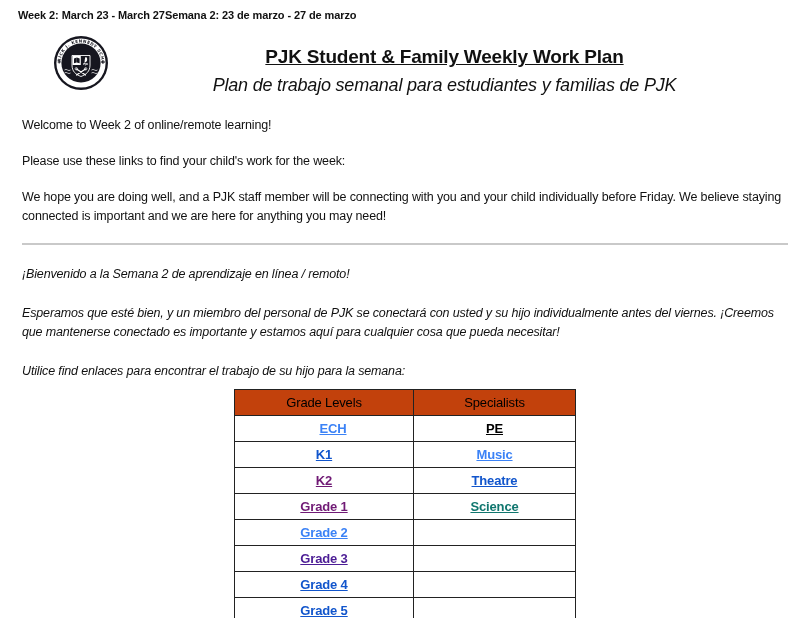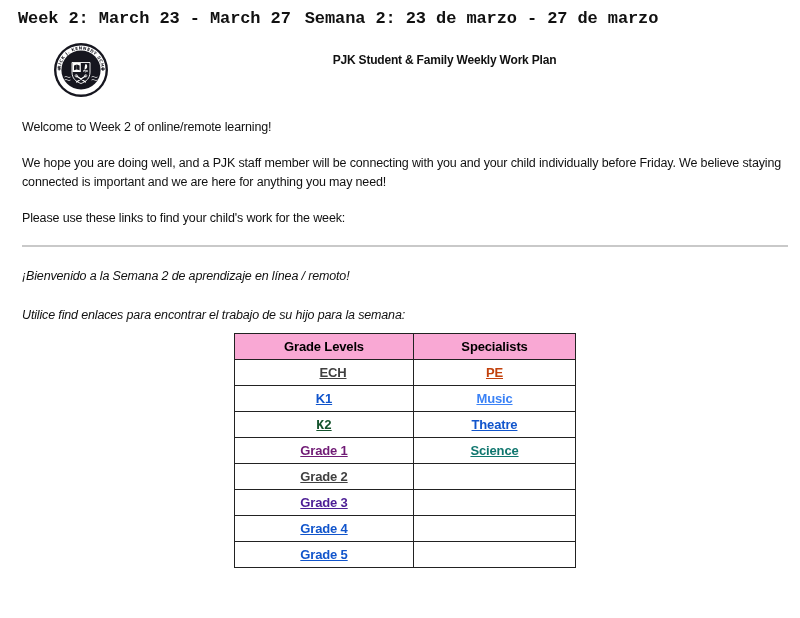--- a/index.html
+++ b/index.html
@@ -3,47 +3,46 @@
 <meta charset="utf-8">
 <style>
   * { margin: 0; padding: 0; box-sizing: border-box; }
   html, body { width: 800px; height: 618px; background: #ffffff; overflow: hidden; }
   body { font-family: "Liberation Sans", sans-serif; color: #1a1a1a; }
 
   .page { width: 800px; height: 618px; position: relative; }
 
   .week-line {
     padding: 9px 0 0 18px;
-    font-size: 17px;
+    font-size: 11px;
     font-weight: bold;
     letter-spacing: -0.1px;
     display: flex;
-    gap: 14px;
-    color: #111;
-    font-family: Liberation Mono, monospace;
+    color: #111;
   }
 
   .header-row {
     display: flex;
     align-items: flex-start;
     margin-top: 14px;
     padding-left: 53px;
     padding-right: 20px;
   }
   .logo-wrap { width: 56px; height: 56px; flex: 0 0 auto; }
   .titles {
     flex: 1;
     text-align: center;
     padding-top: 11px;
   }
   .title-en {
-    font-size: 12px;
+    font-size: 19px;
     font-weight: bold;
     color: #111;
     letter-spacing: -0.2px;
+    text-decoration: underline;
   }
   .title-es {
     font-size: 18px;
     font-style: italic;
     font-weight: normal;
     margin-top: 7px;
     color: #111;
     letter-spacing: -0.2px;
   }
 
@@ -72,22 +71,22 @@
     table-layout: fixed;
   }
   table.links-table th, table.links-table td {
     border: 1px solid #222;
     height: 26px;
     text-align: center;
     vertical-align: middle;
     font-size: 13px;
   }
   table.links-table th {
-    background: #f9a8d4;
-    font-weight: bold;
+    background: #c2410c;
+    font-weight: normal;
     color: #000;
   }
   table.links-table col.c1 { width: 179px; }
   table.links-table col.c2 { width: 162px; }
   table.links-table a {
     font-weight: bold;
     text-decoration: underline;
   }
 
   
@@ -129,63 +128,65 @@
         <text class="seal-text" x="32.6" y="30.4" font-size="2.6" font-weight="bold" fill="#ffffff" text-anchor="middle">PJK</text>
         <path d="M 23.5,34 l9,6 M 32.5,34 l-9,6" stroke="#ffffff" stroke-width="1.2" stroke-linecap="round"></path>
         <circle cx="23.3" cy="33.8" r="1.2" fill="none" stroke="#ffffff" stroke-width="0.7"></circle>
         <circle cx="32.7" cy="33.8" r="1.2" fill="none" stroke="#ffffff" stroke-width="0.7"></circle>
         <path d="M 11.5,35 q1.5,-1.2 3,0 q1.5,1.2 3,0 M 11.5,38 q1.5,-1.2 3,0 q1.5,1.2 3,0" fill="none" stroke="#ffffff" stroke-width="0.7"></path>
         <path d="M 38.5,35 q1.5,-1.2 3,0 q1.5,1.2 3,0 M 38.5,38 q1.5,-1.2 3,0 q1.5,1.2 3,0" fill="none" stroke="#ffffff" stroke-width="0.7"></path>
       </svg>
     </div>
     <div class="titles">
       <div class="title-en">PJK Student &amp; Family Weekly Work Plan</div>
+      <div class="title-es">Plan de trabajo semanal para estudiantes y familias de PJK</div>
     </div>
   </div>
 
   <div class="body-text">
     <p>Welcome to Week 2 of online/remote learning!</p>
+    <p>Please use these links to find your child's work for the week:</p>
     <p>We hope you are doing well, and a PJK staff member will be connecting with you and your child individually before Friday.  We believe staying connected is important and we are here for anything you may need!</p>
-    <p>Please use these links to find your child's work for the week:</p>
 
     <hr class="divider">
 
     <p class="es">¡Bienvenido a la Semana 2 de aprendizaje en línea / remoto!</p>
+    <p class="es">Esperamos que esté bien, y un miembro del personal de PJK se conectará con usted y su hijo individualmente antes del viernes. ¡Creemos que mantenerse conectado es importante y estamos aquí para cualquier cosa que pueda necesitar!</p>
     <p class="es" style="margin-bottom:8px;">Utilice find enlaces para encontrar el trabajo de su hijo para la semana:</p>
 
     <table class="links-table">
       <colgroup>
           <col class="c1">
           <col class="c2">
         </colgroup>
       <thead>
         <tr>
           <th>Grade Levels</th>
           <th>Specialists</th>
         </tr>
       </thead>
       <tbody>
           <tr>
-            <td><a href="#" style="color: #404040; margin-left: 18px;">ECH</a></td>
-            <td><a href="#" style="color: #c2410c; text-align: right;">PE</a></td>
+            <td><a href="#" style="color: #3b82f6; margin-left: 18px;">ECH</a></td>
+            <td><a href="#" style="color: #000000; text-align: right;">PE</a></td>
           </tr>
           <tr>
             <td><a href="#" style="color: rgb(17, 85, 204);">K1</a></td>
             <td><a href="#" style="color: #3b82f6;">Music</a></td>
           </tr>
           <tr>
-            <td><a href="#" style="color: #14532d; font-family: Liberation Mono, monospace;">K2</a></td>
+            <td><a href="#" style="color: #701a75;">K2</a></td>
             <td><a href="#" style="color: rgb(17, 85, 204);">Theatre</a></td>
           </tr>
           <tr>
             <td><a href="#" style="color: #701a75;">Grade 1</a></td>
             <td><a href="#" style="color: #0f766e;">Science</a></td>
           </tr>
           <tr>
-            <td><a href="#" style="color: #404040;">Grade 2</a></td>
+            <td><a href="#" style="color: #3b82f6;">Grade 2</a></td>
             <td></td>
           </tr>
           <tr>
             <td><a href="#" style="color: #4c1d95;">Grade 3</a></td>
             <td></td>
           </tr>
           <tr>
             <td><a href="#" style="color: rgb(17, 85, 204);">Grade 4</a></td>
             <td></td>
           </tr>

